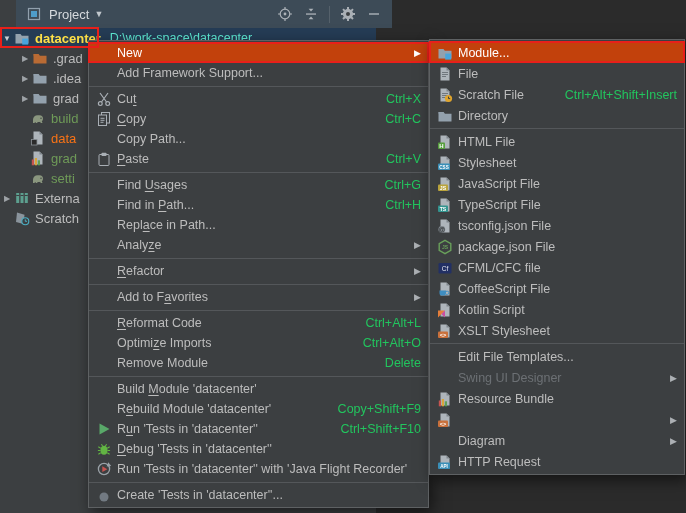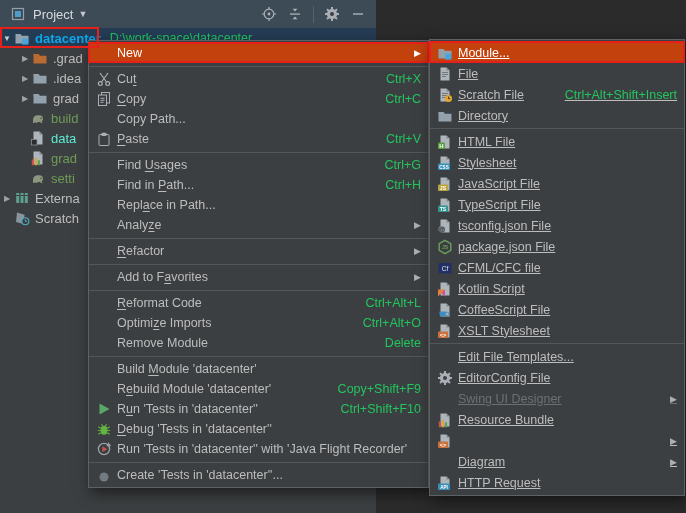--- a/index.html
+++ b/index.html
@@ -1,47 +1,47 @@
 <!DOCTYPE html>
 <html><head>
 <meta charset="utf-8">
 <style>
   html,body{margin:0;padding:0;background:#222;}
   .app{position:relative;width:686px;height:513px;background:#3C3F41;overflow:hidden;
        font-family:"Liberation Sans",sans-serif;font-size:13px;color:#BDBDBD;-webkit-font-smoothing:antialiased;}
   .editor{position:absolute;left:376px;top:0;width:310px;height:513px;background:#2B2B2B;}
   
-  .header{position:absolute;left:0;top:0;width:376px;height:28px;background:#3D4B57;
+  .header{position:absolute;left:16px;top:0;width:376px;height:28px;background:#3D4B57;
           display:flex;align-items:center;padding:0 10px;box-sizing:border-box;z-index:2;}
   .header .title{color:#D6DADE;margin:0 5px 0 7px;}
   .header .caret{font-size:9px;color:#C2C8CD;}
   .hicons{margin-left:auto;display:flex;align-items:center;gap:10px;}
   .hic{width:16px;height:16px;display:flex;align-items:center;justify-content:center;}
   .hdiv{width:1px;height:17px;background:#55616B;}
   
   .selrow{position:absolute;left:0;top:28px;width:376px;height:20px;background:#253C55;
           display:flex;align-items:center;z-index:1;}
   .selrow .tarw{color:#C9CED2;}
-  .selrow .tlbl{font-weight:bold;color:#0ea5e9;}
-  .selrow .tpath{color:#22c55e;margin-left:9px;font-size:12.5px;white-space:nowrap;}
+  .selrow .tlbl{font-weight:bold;color:#fde047;}
+  .selrow .tpath{color:#5eead4;margin-left:9px;font-size:12.5px;white-space:nowrap;}
   .trow{position:absolute;width:376px;height:20px;display:flex;align-items:center;box-sizing:border-box;}
   .tarw{width:14px;text-align:center;font-size:8px;color:#9DA2A6;flex:none;}
   .tico{width:17px;height:16px;flex:none;display:flex;}
   .tlbl{margin-left:4px;white-space:nowrap;}
   .tlbl.green{color:#6F9B58;}
-  .tlbl.red{color:#5eead4;}
+  .tlbl.red{color:#f97316;}
   #tree-redbox{position:absolute;left:0;top:27px;width:99px;height:21px;border:2px solid #E8201A;
                box-sizing:border-box;z-index:40;pointer-events:none;}
   
   .menu{position:absolute;background:#3C3F41;border:1px solid #5E6163;box-sizing:border-box;
         padding:2px 0;box-shadow:3px 5px 14px rgba(0,0,0,.55);font-size:12.5px;}
   #main-menu{left:88px;top:40px;width:341px;z-index:10;}
   #sub-menu{left:429px;top:39px;width:256px;z-index:20;}
   .mi{position:relative;height:20px;display:flex;align-items:center;padding:0 7px;}
-  #sub-menu .mi{height:21px;text-decoration:underline;}
+  #sub-menu .mi{height:21px;}
   .mico{width:17px;height:16px;margin-right:4px;flex:none;display:flex;}
   .lbl{white-space:nowrap;}
   .lbl u{text-underline-offset:2px;}
   .right{margin-left:auto;display:flex;align-items:center;gap:5px;padding-left:14px;}
   .sc{color:#22c55e;white-space:nowrap;}
   .arr{font-size:9px;color:#ACB0B4;width:8px;text-align:right;}
   .mi.sel{background:#c2410c;color:#FFFFFF;}
   .mi.sel .arr{color:#FFFFFF;}
   .mi.dis{color:#6C7074;}
   .mi.redbox::after{content:"";position:absolute;left:-1px;right:-1px;top:-1px;bottom:0;
@@ -212,20 +212,24 @@
   <div id="tree-redbox"></div>
 
   <div class="menu" id="main-menu">
       <div class="mi sel redbox">
         <span class="mico"></span>
         <span class="lbl">New</span>
         <span class="right">
           <span class="arr">▶</span>
         </span>
       </div>
+      <div class="mi">
+        <span class="mico"></span>
+        <span class="lbl">Add Framework Support...</span>
+      </div>
       <div class="msep"></div>
       <div class="mi">
         <span class="mico">
           <svg width="16" height="16" viewBox="0 0 16 16">
             <path d="M4 2l6.5 9M12 2L5.5 11" stroke="#A9AFB5" stroke-width="1.2" fill="none"></path>
             <circle cx="4.3" cy="12.6" r="1.9" fill="none" stroke="#A9AFB5" stroke-width="1.2"></circle>
             <circle cx="11.7" cy="12.6" r="1.9" fill="none" stroke="#A9AFB5" stroke-width="1.2"></circle>
           </svg>
         </span>
         <span class="lbl">Cu<u>t</u></span>
@@ -508,61 +512,52 @@
             <text x="8" y="11" font-size="6.5" fill="#E6E9F2" text-anchor="middle" font-family="sans-serif">Cf</text>
           </svg>
         </span>
         <span class="lbl">CFML/CFC file</span>
       </div>
       <div class="mi">
         <span class="mico">
           <svg width="16" height="16" viewBox="0 0 16 16">
             <path d="M3.5 1.5h6l3 3v10h-9z" fill="#AEB5BB"></path>
             <path d="M9.5 1.5l3 3h-3z" fill="#7E858B"></path>
+            <path d="M2.5 9.5h6.5v2.5a2.6 2.6 0 0 1-2.6 2.6H5.1a2.6 2.6 0 0 1-2.6-2.6z" fill="#3F8EC1"></path>
+            <path d="M9 10.3h1.5a1.5 1.5 0 0 1 0 3H9" fill="none" stroke="#3F8EC1"></path>
+          </svg>
+        </span>
+        <span class="lbl">CoffeeScript File</span>
+      </div>
+      <div class="mi">
+        <span class="mico">
+          <svg width="16" height="16" viewBox="0 0 16 16">
+            <path d="M3.5 1.5h6l3 3v10h-9z" fill="#AEB5BB"></path>
+            <path d="M9.5 1.5l3 3h-3z" fill="#7E858B"></path>
             <path d="M1 8.5h7L1 15.5z" fill="#E57E3A"></path>
             <path d="M8 8.5L4.4 12 8 15.5z" fill="#C94FA0"></path>
           </svg>
         </span>
         <span class="lbl">Kotlin Script</span>
       </div>
       <div class="mi">
         <span class="mico">
           <svg width="16" height="16" viewBox="0 0 16 16">
             <path d="M3.5 1.5h6l3 3v10h-9z" fill="#AEB5BB"></path>
             <path d="M9.5 1.5l3 3h-3z" fill="#7E858B"></path>
-            <path d="M2.5 9.5h6.5v2.5a2.6 2.6 0 0 1-2.6 2.6H5.1a2.6 2.6 0 0 1-2.6-2.6z" fill="#3F8EC1"></path>
-            <path d="M9 10.3h1.5a1.5 1.5 0 0 1 0 3H9" fill="none" stroke="#3F8EC1"></path>
-          </svg>
-        </span>
-        <span class="lbl">CoffeeScript File</span>
-      </div>
-      <div class="mi">
-        <span class="mico">
-          <svg width="16" height="16" viewBox="0 0 16 16">
-            <path d="M3.5 1.5h6l3 3v10h-9z" fill="#AEB5BB"></path>
-            <path d="M9.5 1.5l3 3h-3z" fill="#7E858B"></path>
             <rect x="1" y="8.5" width="10" height="6.5" rx="1" fill="#C9703B"></rect>
             <text x="6" y="13.7" font-size="5.6" font-weight="bold" fill="#FFF" text-anchor="middle" font-family="sans-serif">&lt;&gt;</text>
           </svg>
         </span>
         <span class="lbl">XSLT Stylesheet</span>
       </div>
       <div class="msep"></div>
       <div class="mi">
         <span class="mico"></span>
         <span class="lbl">Edit File Templates...</span>
-      </div>
-      <div class="mi">
-        <span class="mico">
-          <svg width="16" height="16" viewBox="0 0 16 16">
-            <path d="M7 1h2v2.1a5 5 0 0 1 1.8.8l1.5-1.5 1.4 1.4-1.5 1.5a5 5 0 0 1 .8 1.7H15v2h-2a5 5 0 0 1-.8 1.8l1.5 1.5-1.4 1.4-1.5-1.5a5 5 0 0 1-1.8.8v2H7v-2a5 5 0 0 1-1.8-.8l-1.5 1.5-1.4-1.4 1.5-1.5A5 5 0 0 1 3 9H1V7h2a5 5 0 0 1 .8-1.7L2.3 3.8l1.4-1.4 1.5 1.5A5 5 0 0 1 7 3.1z" fill="#A9AFB5"></path>
-            <circle cx="8" cy="8" r="2" fill="#3C3F41"></circle>
-          </svg>
-        </span>
-        <span class="lbl">EditorConfig File</span>
       </div>
       <div class="mi dis">
         <span class="mico"></span>
         <span class="lbl">Swing UI Designer</span>
         <span class="right">
           <span class="arr">▶</span>
         </span>
       </div>
       <div class="mi">
         <span class="mico">

